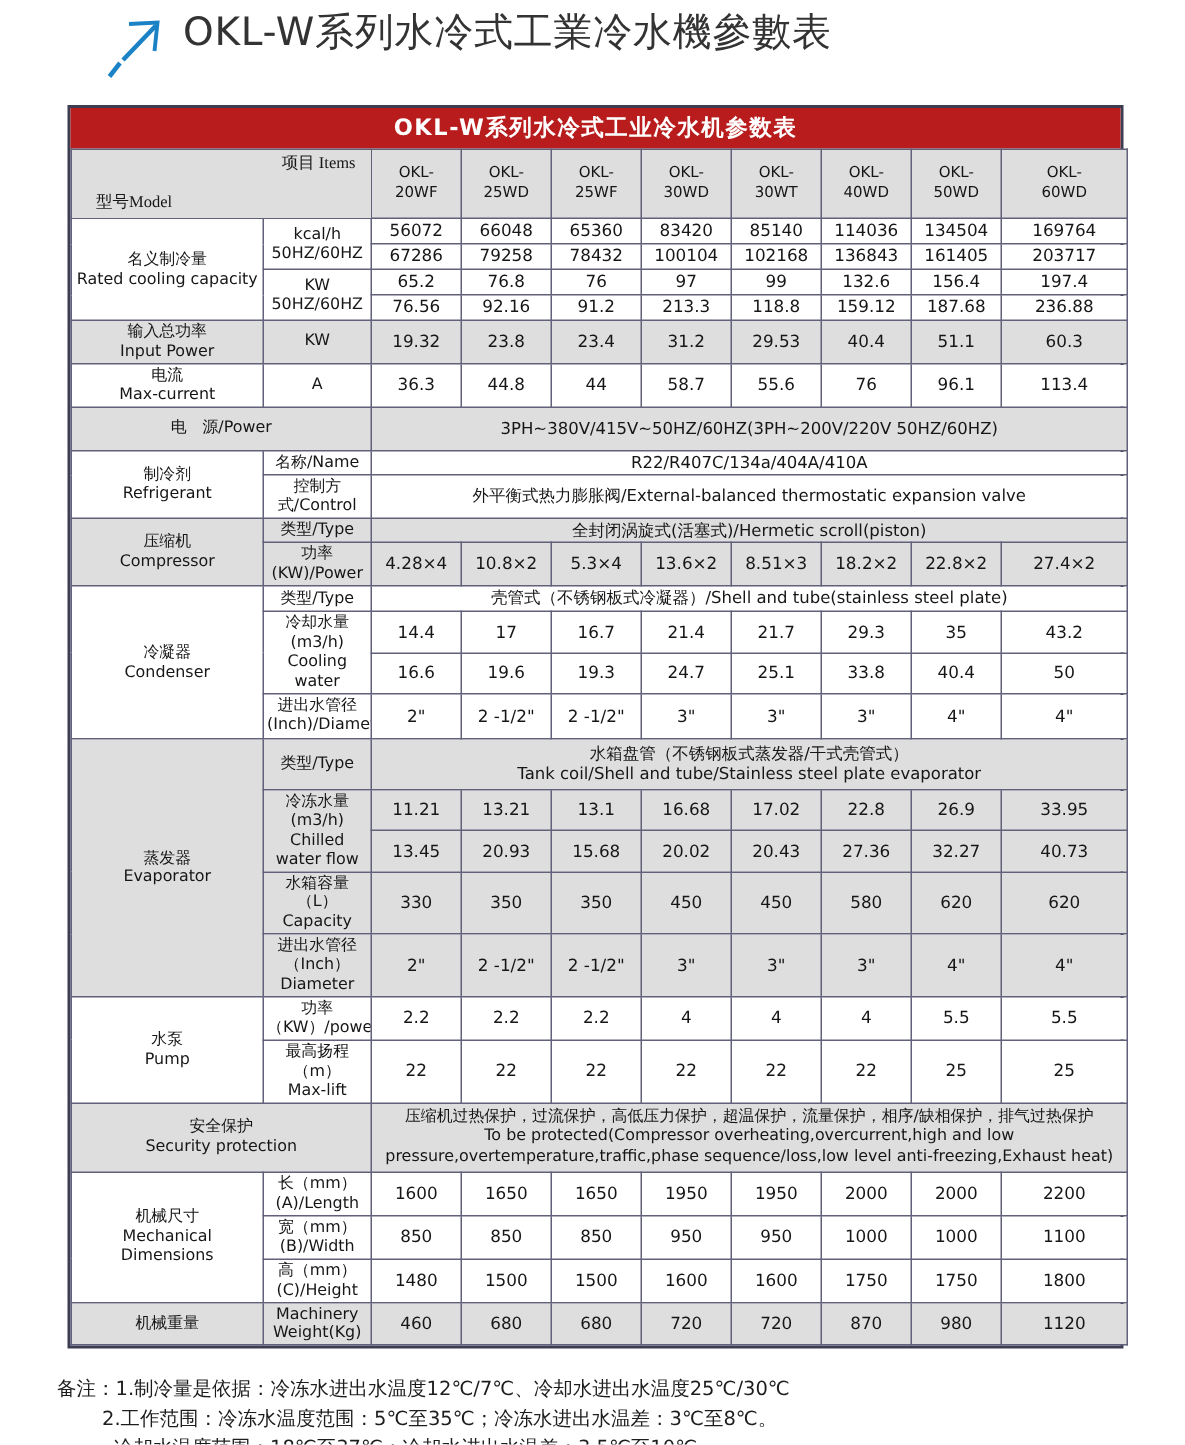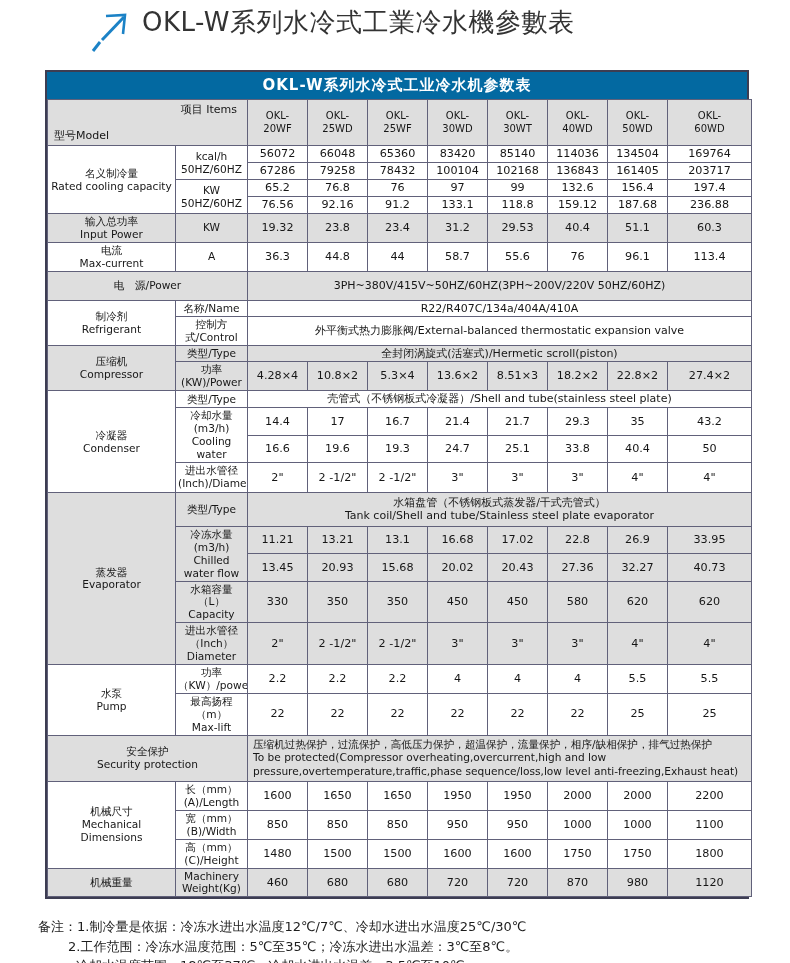--- a/index.html
+++ b/index.html
@@ -4,53 +4,54 @@
 <style>
   * { box-sizing: border-box; }
   html,body { margin:0; padding:0; }
   body {
     width:790px; height:963px;
     background:#ffffff;
     font-family:"DejaVu Sans","Liberation Sans",sans-serif;
     color:#1a1a1a;
   }
   
-  .page-header { padding:8px 0 0 90px; display:flex; align-items:flex-start; }
+  .page-header { padding:8px 0 0 70px; display:flex; align-items:flex-start; }
   .logo { width:44px; height:46px; margin-right:8px; flex:0 0 auto; }
   .titles { padding-top:0; }
   .title-zh { font-size:26px; font-weight:500; color:#333; line-height:1.15; letter-spacing:0.5px; }
   .title-en { font-size:18px; font-weight:400; color:#3a3a3a; line-height:1.25; }
 
   
   .table-wrap { width:704px; margin:16px 0 0 45px; border:2px solid #3d3d52; }
   .banner {
     height:27px; line-height:27px; text-align:center;
-    background:#0369a1; color:#ffffff; font-size:15px; font-weight:bold; letter-spacing:1px;
+    background:#b91c1c; color:#ffffff; font-size:15px; font-weight:bold; letter-spacing:1px;
   }
   table { border-collapse:collapse; width:100%; table-layout:fixed; }
   td {
     border:1px solid #61617a;
     font-size:11px; line-height:1.22; text-align:center; vertical-align:middle;
     padding:1px 2px; overflow:hidden; color:#161616;
   }
   tr.g > td { background:#dedede; }
   tr.w > td { background:#ffffff; }
   td.lab { font-size:10.6px;margin-top:16px; }
   td.val { font-size:11.2px; }
   td.span-val { font-size:11px;text-align:center; }
-  td.left { text-align:left; padding:2px 5px; font-size:10.6px; line-height:1.3; }
+  td.left { text-align:center; padding:2px 5px; font-size:10.6px; line-height:1.3; }
   
   td.diag {
     position:relative; padding:16px; height:46px;
     background-image:linear-gradient(to bottom right,
       transparent calc(50% - 0.8px), #55556e calc(50% - 0.8px),
       #55556e calc(50% + 0.8px), transparent calc(50% + 0.8px));
+    font-family:Liberation Serif, serif;
   }
   .diag .items-lab { position:absolute; top:3px; right:10px; font-size:11px; }
-  .diag .model-lab { position:absolute; bottom:3px; left:6px; font-size:11px; }
+  .diag .model-lab { position:absolute; bottom:3px; left:16px; font-size:11px; }
   td.model-h { font-size:10px;margin-top:24px; }
   
   .h33{height:33px}.h17{height:17px}.h25{height:25px}.h27{height:27px}.h19{height:29px}
   .h20{height:16px}.h26{height:26px}.h24{height:24px}.h30{height:30px}.h34{height:34px}
   .h22{height:22px}.h32{height:32px}.h42{height:42px}.h16{height:16px}
 
   
   .notes { margin:18px 30px 0 38px; font-size:13px; line-height:1.5; color:#1d1d1d; }
   .notes div { min-height:18px; }
   .zi1 { padding-left:30px; }
@@ -172,21 +173,21 @@
         <td class="val">99</td>
         <td class="val">132.6</td>
         <td class="val">156.4</td>
         <td class="val">197.4</td>
       </tr>
 
       <tr class="w h17">
         <td class="val">76.56</td>
         <td class="val">92.16</td>
         <td class="val">91.2</td>
-        <td class="val">133.1</td>
+        <td class="val">213.3</td>
         <td class="val">118.8</td>
         <td class="val">159.12</td>
         <td class="val">187.68</td>
         <td class="val">236.88</td>
       </tr>
 
       <tr class="g h25">
         <td class="lab">
               <div>输入总功率</div>
               <div>Input Power</div>

